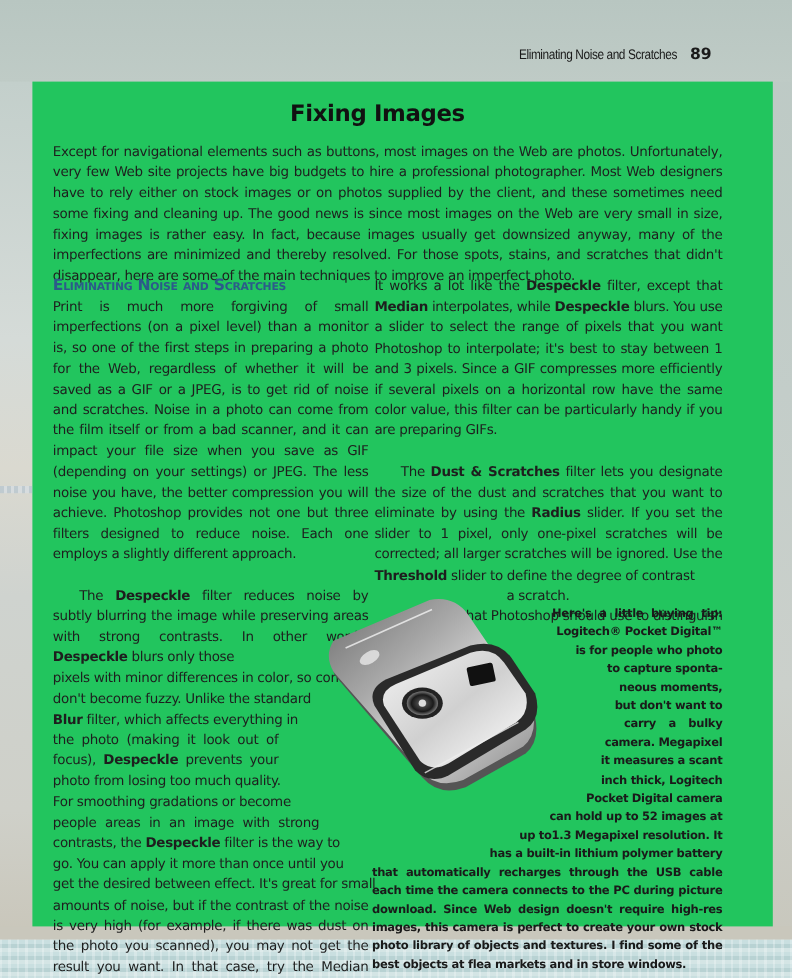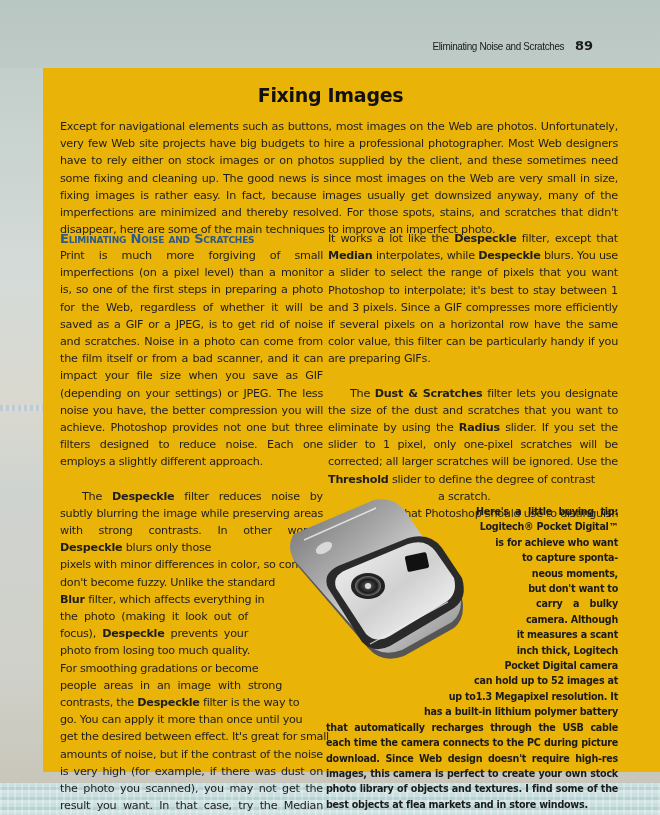--- a/index.html
+++ b/index.html
@@ -39,22 +39,22 @@
     position: absolute; right: 96px; top: 1px;
     font-family: "Liberation Sans", sans-serif;
     font-size: 11.5px; letter-spacing: -0.4px; transform: scaleX(0.86); transform-origin: right center;
     color: #1a1a1a;
   }
   .rh-page {
     position: absolute; right: 67px; top: -1px;
     font-family: "DejaVu Sans", sans-serif; font-weight: bold; font-size: 13px; color: #1a1a1a;
   }
   .page {
-    position: absolute; left: 43px; top: 68px; width: 617px; height: 704px;
-    background: #eab308;
+    position: absolute; left: 27px; top: 68px; width: 617px; height: 704px;
+    background: #22c55e;
   }
   .title {
     position: absolute; left: 0; top: 16px; width: 575px; text-align: center;
     font-family: "DejaVu Sans", sans-serif; font-weight: bold; font-size: 19px; letter-spacing: -0.3px;
     color: #111;
   }
   .intro {
     position: absolute; left: 17px; top: 50px; width: 558px;
     font-size: 11.2px; line-height: 17.2px; text-align: justify; letter-spacing: -0.25px;
   }
@@ -177,26 +177,26 @@
     <ellipse cx="110" cy="108" rx="13" ry="10" fill="url(#lens)"></ellipse>
     <circle cx="110" cy="108" r="3" fill="#ddd"></circle>
 
     <path d="M46 62 L118 30" stroke="#fff" stroke-width="1.4" opacity="0.7"></path>
     <path d="M112 166 L190 124" stroke="#eee" stroke-width="1.2" opacity="0.8"></path>
   </svg>
 
   <div class="caption">
     <span class="cap-line" style="text-align:justify;text-align-last:justify;margin-left:150px;white-space:normal">Here's a little buying tip:</span>
     <span class="cap-line">Logitech® Pocket Digital™</span>
-    <span class="cap-line">is for achieve who want</span>
+    <span class="cap-line">is for people who photo</span>
     <span class="cap-line">to capture sponta-</span>
     <span class="cap-line">neous moments,</span>
     <span class="cap-line">but don't want to</span>
     <span class="cap-line" style="text-align:justify;text-align-last:justify;margin-left:210px;white-space:normal;word-spacing:2px">carry a bulky</span>
-    <span class="cap-line">camera. Although</span>
+    <span class="cap-line">camera. Megapixel</span>
     <span class="cap-line">it measures a scant</span>
     <span class="cap-line">inch thick, Logitech</span>
     <span class="cap-line">Pocket Digital camera</span>
     <span class="cap-line">can hold up to 52 images at</span>
     <span class="cap-line">up to1.3 Megapixel resolution. It</span>
     <span class="cap-line">has a built-in lithium polymer battery</span>
     <span class="cap-full">that automatically recharges through the USB cable each time the camera connects to the PC during picture download. Since Web design doesn't require high-res images, this camera is perfect to create your own stock photo library of objects and textures. I find some of the best objects at flea markets and in store windows.</span>
   </div>
 </div>
 

